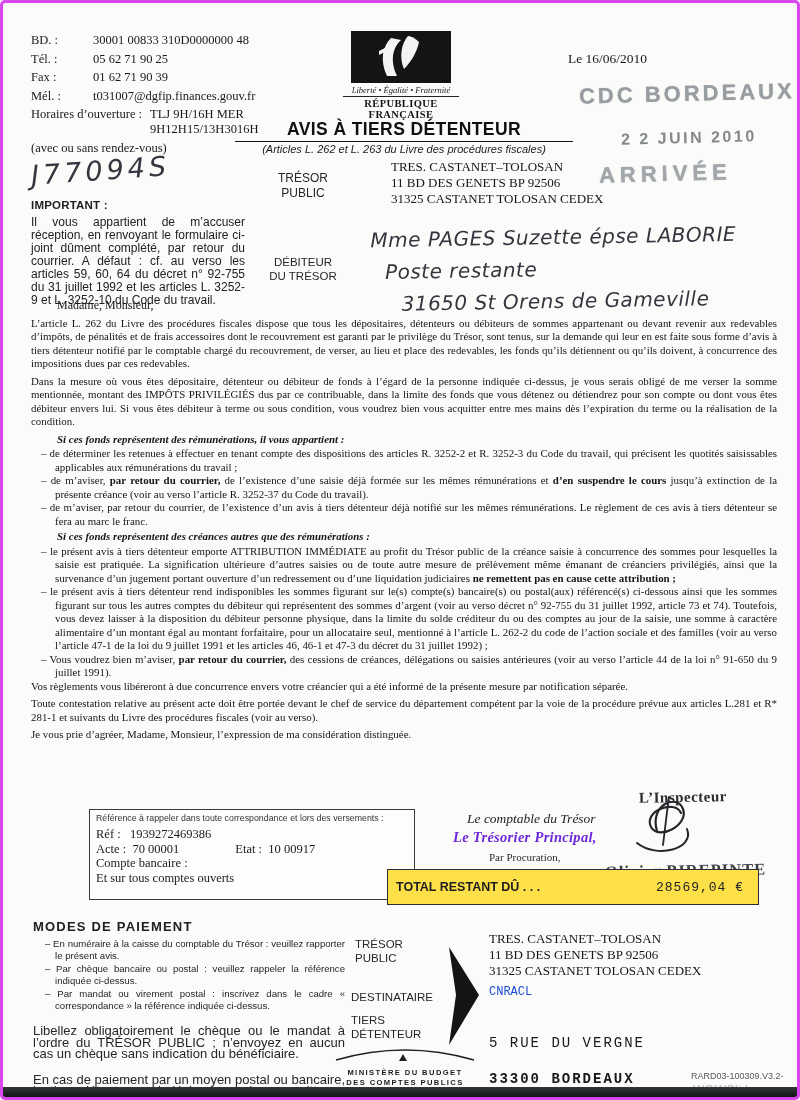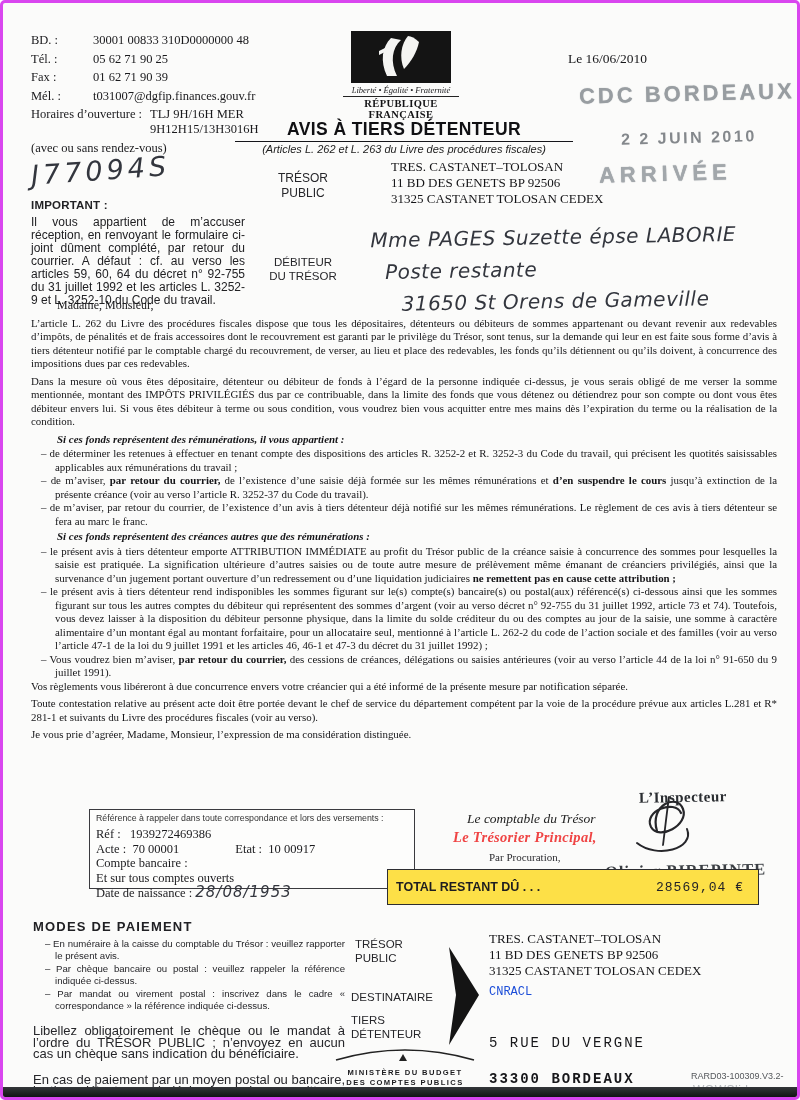--- a/index.html
+++ b/index.html
@@ -62,29 +62,29 @@
   .body-text { top:296px; left:28px; width:746px; height:498px; overflow:hidden;
      font-size:10.9px; line-height:13.5px; color:#151518; }
   .body-text .salut { margin-left:26px; margin-bottom:4px; font-size:12px; }
   .body-text p.para { text-align:justify; margin-bottom:4px; }
   .body-text .sec-head { font-weight:bold; font-style:italic; margin:2px 0 1px 26px; }
   .body-text .item { text-align:justify; padding-left:24px; text-indent:-14px; }
 
   
   .inspecteur { top:786px; left:636px; font-size:15px; font-weight:bold; color:#2a2d31;
      letter-spacing:0.5px; transform:rotate(-1deg); }
-  .refbox { top:806px; left:86px; width:326px; height:80px; border:1.2px solid #3a3a3e;
+  .refbox { top:806px; left:86px; width:326px; height:91px; border:1.2px solid #3a3a3e;
      padding:3px 6px; color:#1b1b1e; background:#fdfdfc; }
   .refbox .head { font-family:"Liberation Sans", sans-serif; font-size:8.8px; color:#333; margin-bottom:4px; }
   .refbox .line { font-size:12.5px; line-height:14.5px; }
   .refbox .etat { margin-left:56px; }
   .hw-dob { font-size:15px; letter-spacing:1px; }
   .comptable { top:808px; left:464px; font-size:13.5px; font-style:italic; color:#222; }
   .tresorier { top:826px; left:450px; font-size:14.5px; font-weight:bold; font-style:italic;
-     color:#ef4444; letter-spacing:0.3px; }
+     color:#6d28d9; letter-spacing:0.3px; }
   .procuration { top:848px; left:486px; font-size:11px; color:#2c2c30; }
   .sig-name { top:858px; left:602px; font-size:16.5px; font-weight:bold; color:#3b3f44;
      letter-spacing:1px; transform:rotate(-1deg); }
   .sig-svg { top:782px; left:596px; }
   .totalbox { top:866px; left:384px; width:372px; height:36px; border:1.4px solid #2e2e32;
      display:flex; align-items:center; justify-content:space-between; padding:0 14px 0 8px;
      background:#fde047; }
   .totalbox .tl { font-family:"Liberation Sans", sans-serif; font-weight:bold; font-size:12.5px; color:#1d1d20; }
   .totalbox .ta { font-family:"Liberation Mono", monospace; font-size:13px; letter-spacing:1px; color:#232327; }
 
@@ -212,21 +212,20 @@
   </div>
 
   <div class="abs inspecteur">L’Inspecteur</div>
 
   <div class="abs refbox">
     <div class="head">Référence à rappeler dans toute correspondance et lors des versements :</div>
     <div class="line"><span>Réf :</span>&nbsp;&nbsp;&nbsp;<span>1939272469386</span></div>
     <div class="line"><span>Acte :</span>&nbsp;&nbsp;<span>70 00001</span><span class="etat">Etat :</span>&nbsp;&nbsp;<span>10  00917</span></div>
     <div class="line">Compte bancaire :</div>
     <div class="line">Et sur tous comptes ouverts</div>
-    <div class="line"><span>Date de naissance :</span> <span class="handwriting hw-dob">28/08/1953</span></div>
   </div>
 
   <div class="abs comptable">Le comptable du Trésor</div>
   <div class="abs tresorier">Le Trésorier Principal,</div>
   <div class="abs procuration">Par Procuration,</div>
 
   <div class="abs sig-svg">
     <svg width="110" height="80" viewBox="0 0 110 80">
       <path d="M58 46 C50 20 78 8 84 24 C90 40 60 56 52 42 C44 26 76 14 82 28" fill="none" stroke="#26262a" stroke-width="2.2" stroke-linecap="round"></path>
       <path d="M38 58 C58 74 96 64 88 44" fill="none" stroke="#26262a" stroke-width="2" stroke-linecap="round"></path>

